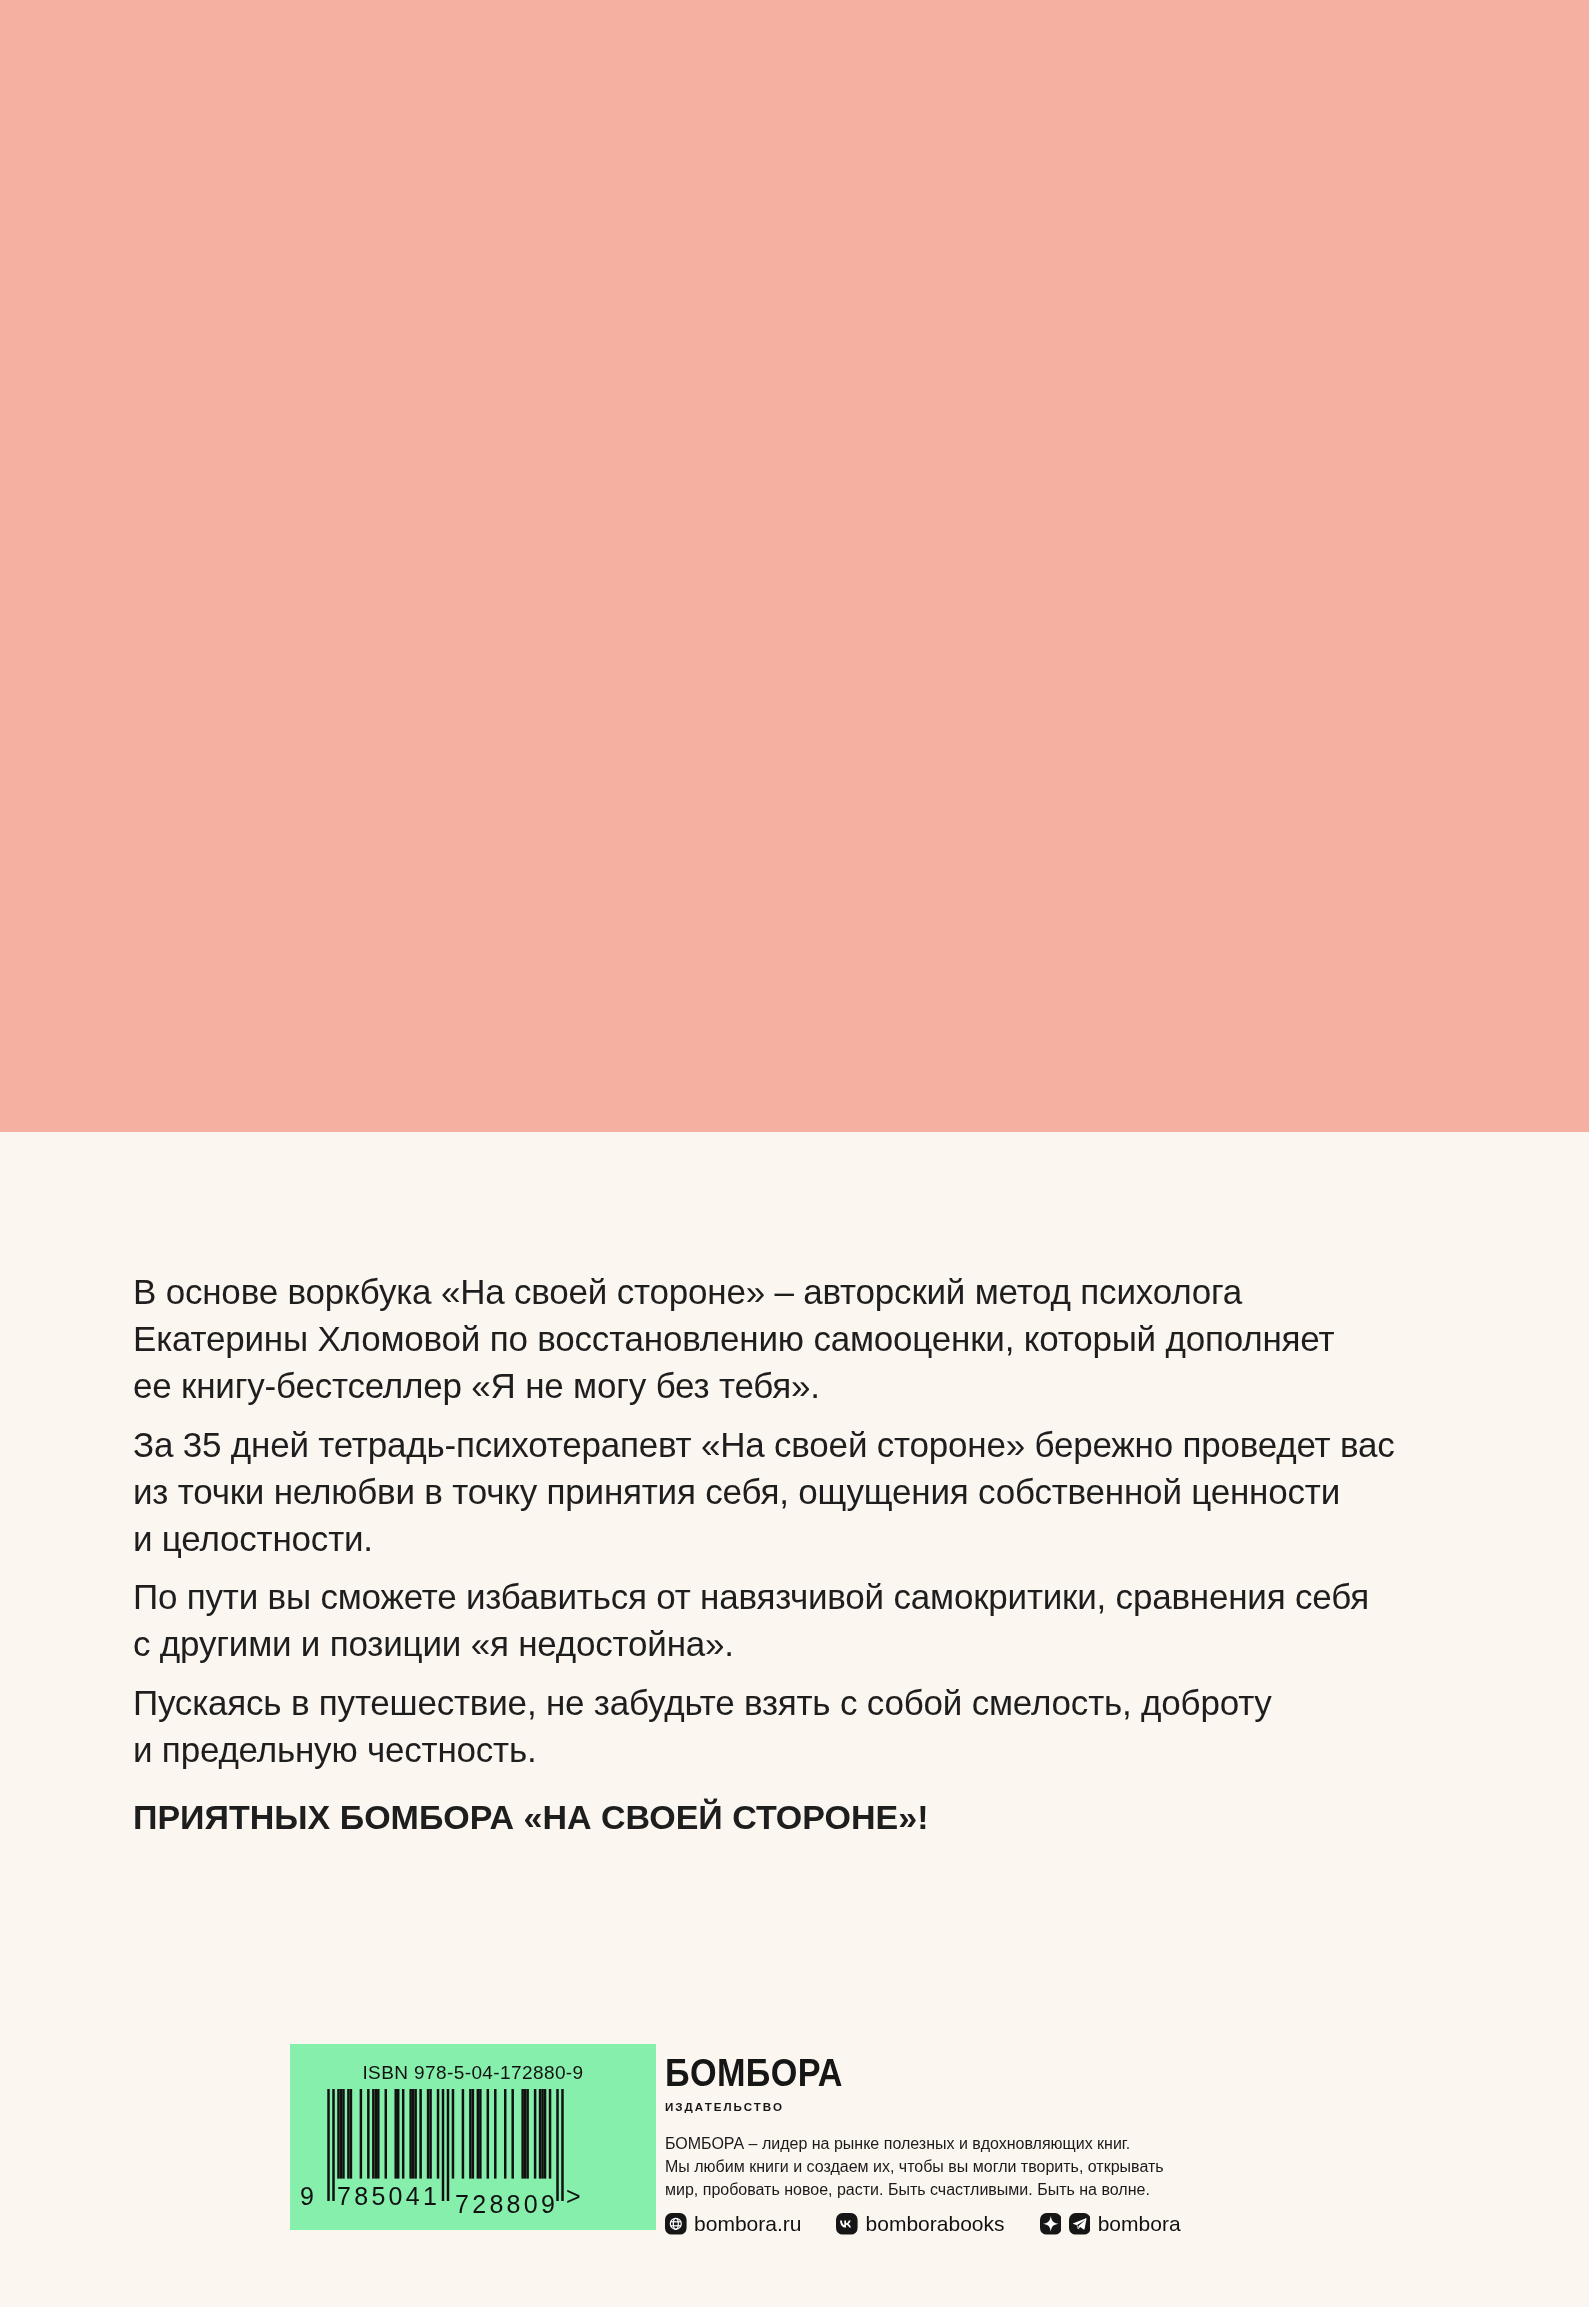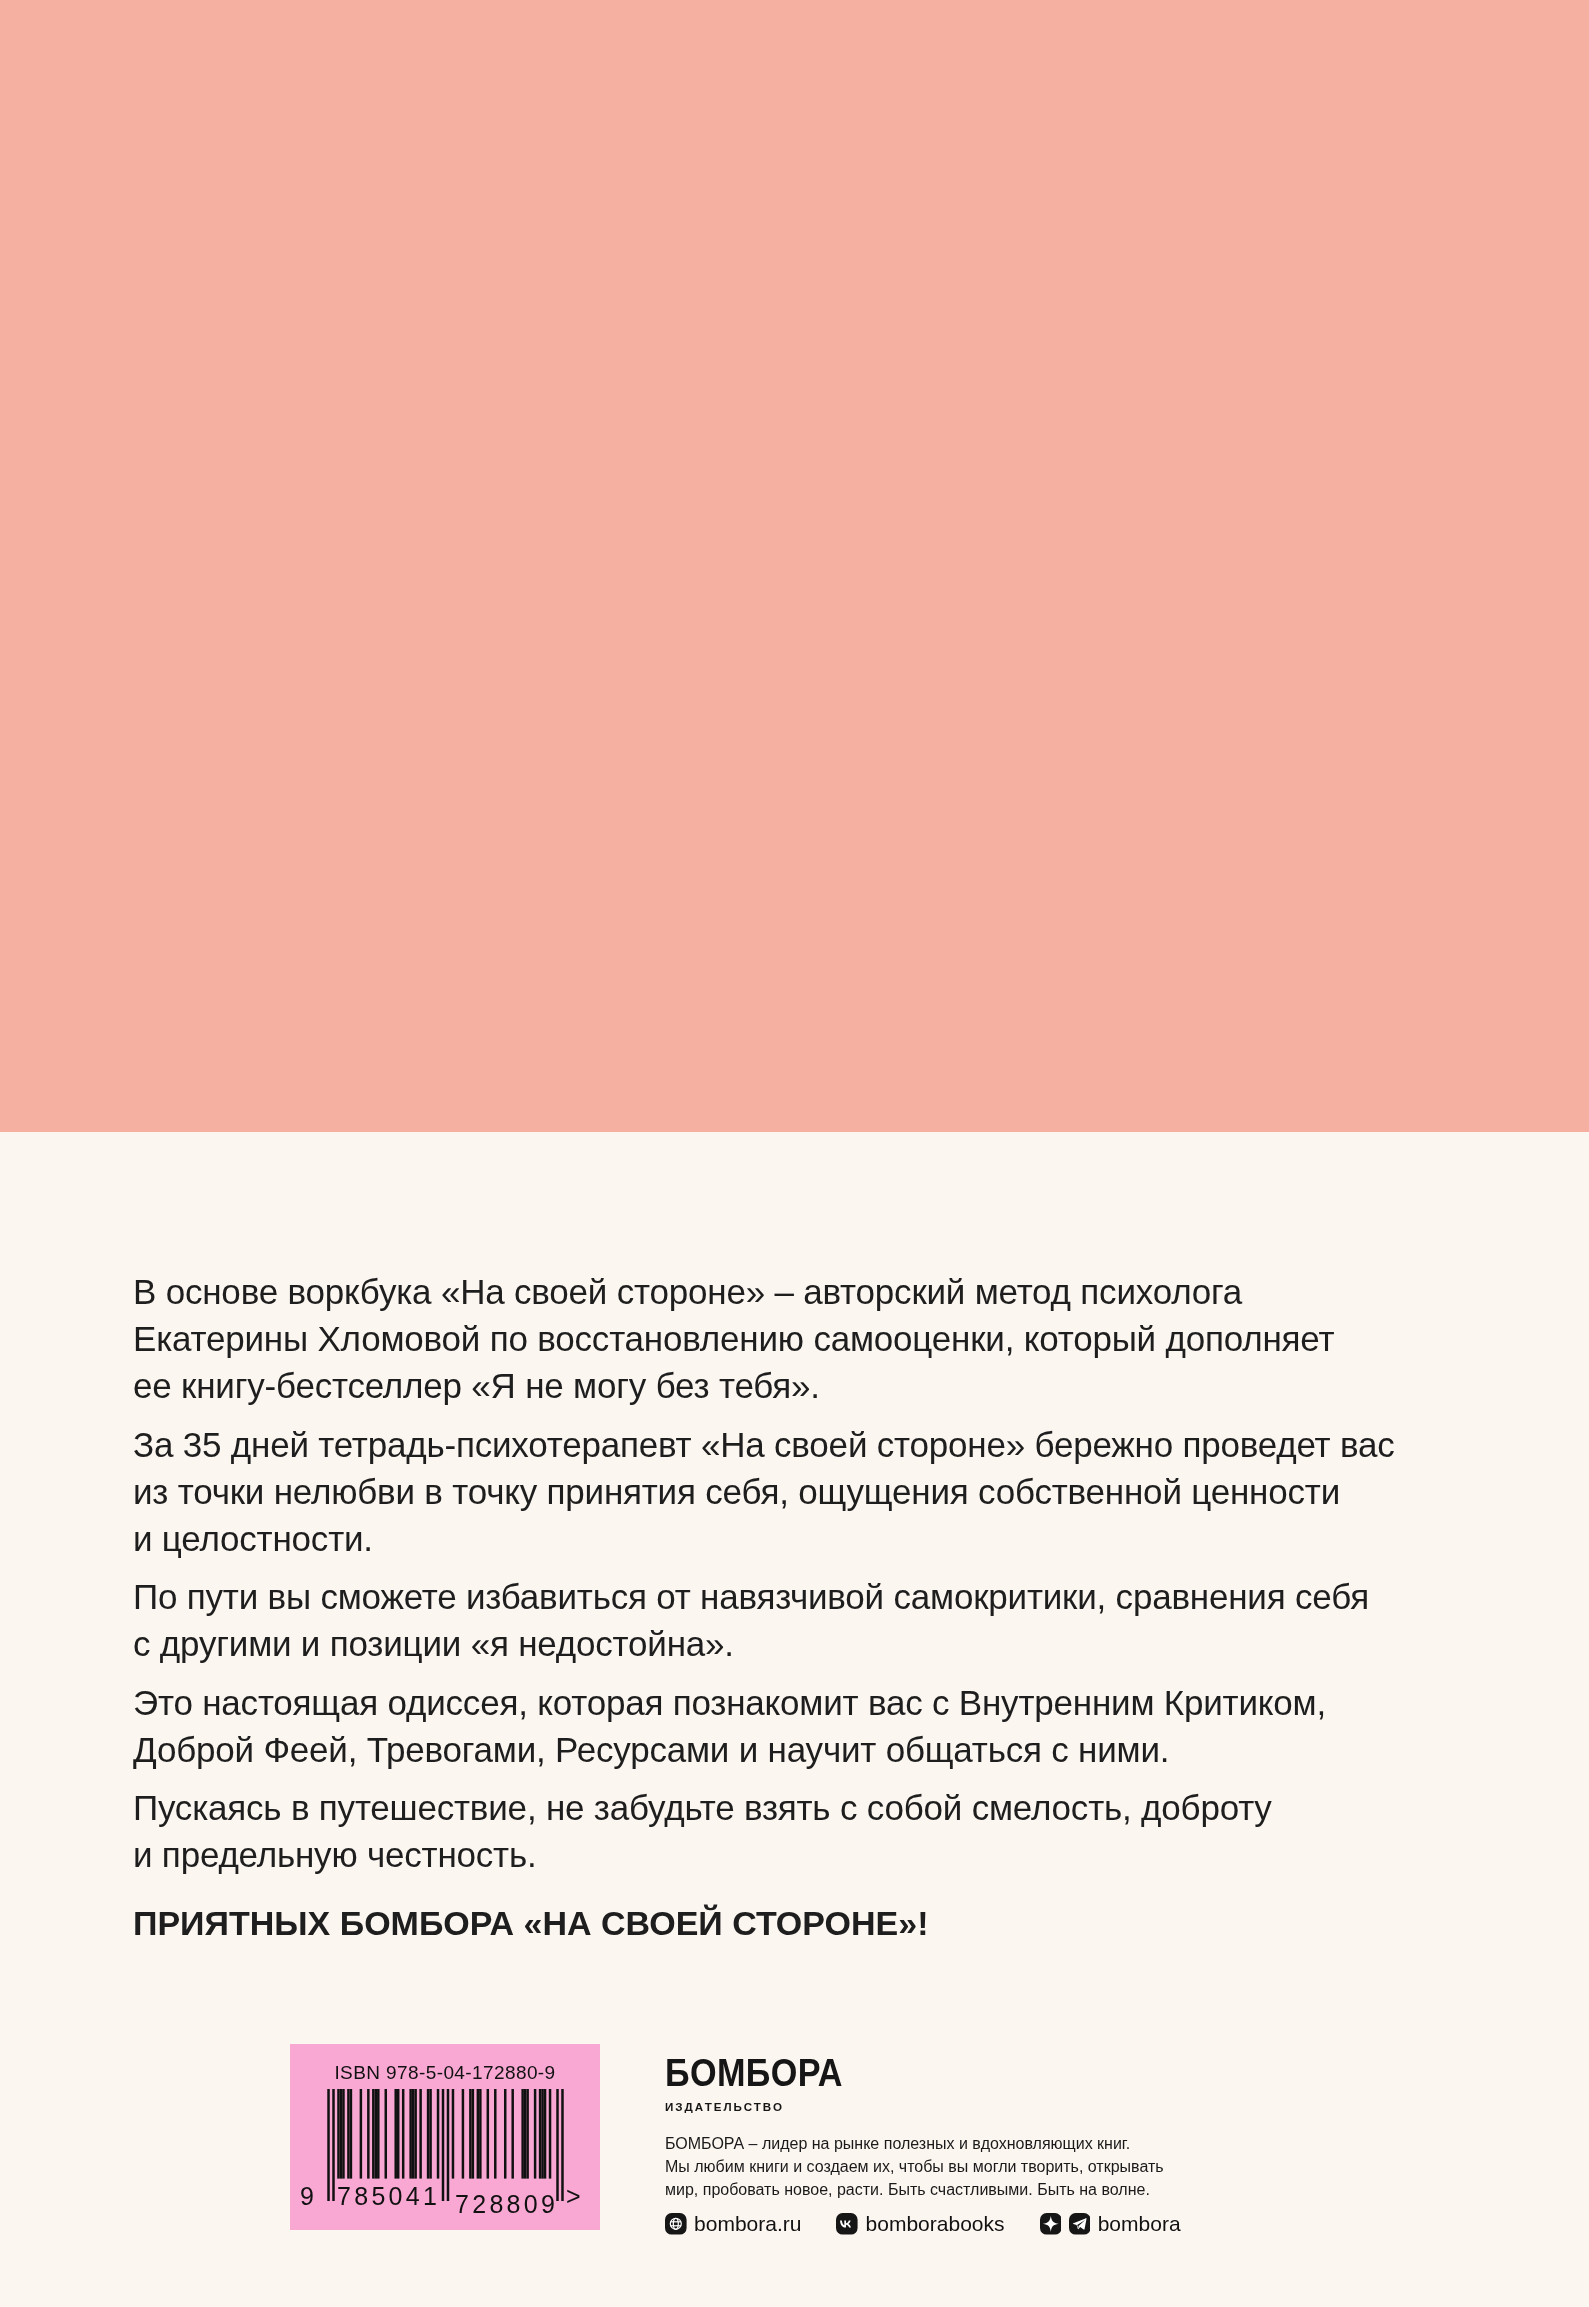--- a/index.html
+++ b/index.html
@@ -38,23 +38,23 @@
     font-size: 34px;
     margin-top: 21.6px;
     letter-spacing: 0;
     white-space: pre-line;
   }
   
   .isbn-box {
     position: absolute;
     left: 290px;
     top: 2044px;
-    width: 310px;
+    width: 366px;
     height: 186px;
-    background: #f9a8d4;
+    background: #86efac;
   }
   .isbn-label {
     position: absolute;
     top: 18.3px;
     left: 0;
     width: 100%;
     text-align: center;
     font-size: 19px;
     letter-spacing: 0.4px;
     color: #111;
@@ -130,22 +130,20 @@
 
   <div class="copy">
     <p>В основе воркбука «На своей стороне» – авторский метод психолога
 Екатерины Хломовой по восстановлению самооценки, который дополняет
 ее книгу-бестселлер «Я не могу без тебя».</p>
     <p>За 35 дней тетрадь-психотерапевт «На своей стороне» бережно проведет вас
 из точки нелюбви в точку принятия себя, ощущения собственной ценности
 и целостности.</p>
     <p>По пути вы сможете избавиться от навязчивой самокритики, сравнения себя
 с другими и позиции «я недостойна».</p>
-    <p>Это настоящая одиссея, которая познакомит вас с Внутренним Критиком,
-Доброй Феей, Тревогами, Ресурсами и научит общаться с ними.</p>
     <p>Пускаясь в путешествие, не забудьте взять с собой смелость, доброту
 и предельную честность.</p>
     <div class="closing">ПРИЯТНЫХ БОМБОРА «НА СВОЕЙ СТОРОНЕ»!</div>
   </div>
 
   <div class="isbn-box">
     <div class="isbn-label">ISBN 978-5-04-172880-9</div>
     <svg class="barcode-svg" id="barcode" width="237" height="112" viewBox="0 0 285 135">
         <rect x="0" y="0" width="3" height="135" fill="#111"></rect>
         <rect x="6" y="0" width="3" height="135" fill="#111"></rect>

